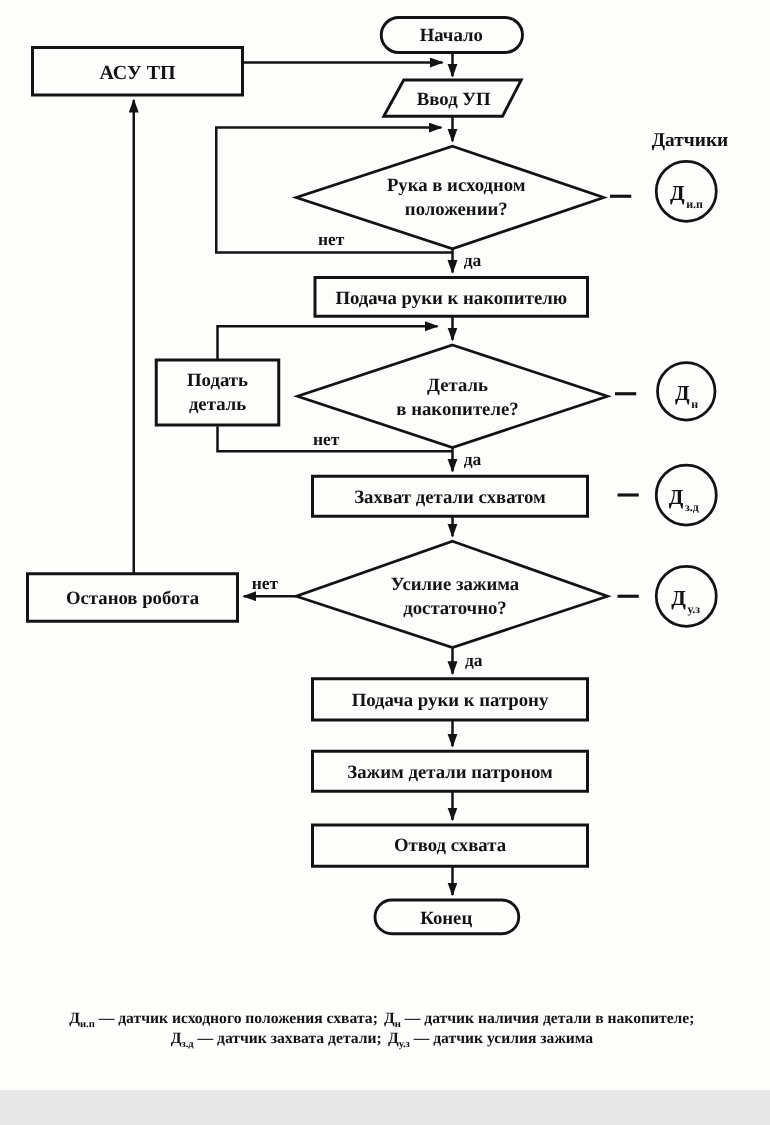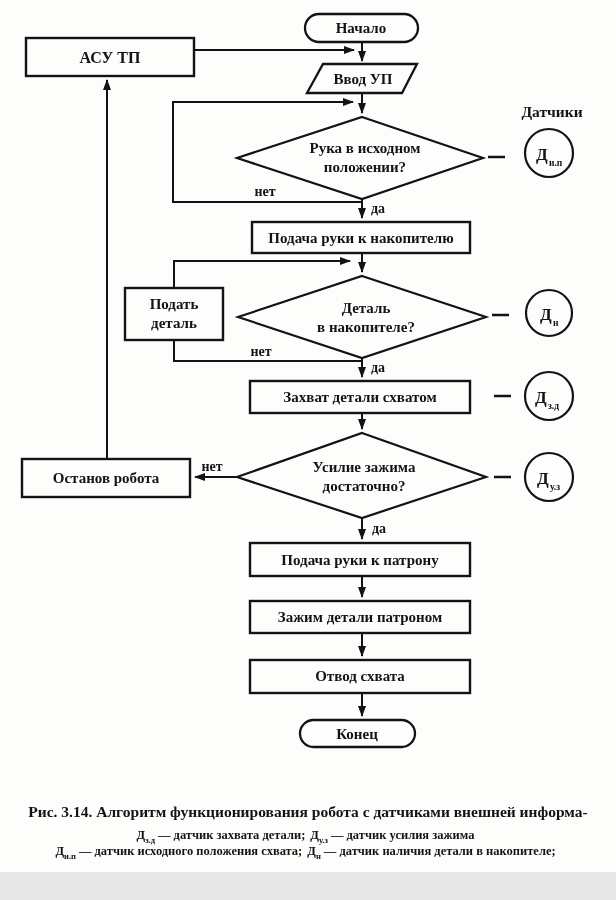--- a/index.html
+++ b/index.html
@@ -135,24 +135,23 @@
   <text x="553" y="326" class="sensor-sub">н</text>
 
   <text x="535" y="403" class="sensor-base">Д</text>
   <text x="548" y="409" class="sensor-sub">з.д</text>
 
   <text x="537" y="484" class="sensor-base">Д</text>
   <text x="550" y="490" class="sensor-sub">у.з</text>
 </svg>
 
 <div class="caption">
-  <div class="cap-line"><span>Рис. 3.14.</span> <span>Алгоритм функционирования робота с датчиками внешней информа-</span></div>
   <div class="legend">
     <div>
-      <span><span>Д</span><sub>з.д</sub></span><span class="leg-text">— датчик захвата детали;</span><span><span>Д</span><sub>у.з</sub></span><span class="leg-text">— датчик усилия зажима</span>
+      <span><span>Д</span><sub>и.п</sub></span><span class="leg-text">— датчик исходного положения схвата;</span><span><span>Д</span><sub>н</sub></span><span class="leg-text">— датчик наличия детали в накопителе;</span>
     </div>
     <div>
-      <span><span>Д</span><sub>и.п</sub></span><span class="leg-text">— датчик исходного положения схвата;</span><span><span>Д</span><sub>н</sub></span><span class="leg-text">— датчик наличия детали в накопителе;</span>
+      <span><span>Д</span><sub>з.д</sub></span><span class="leg-text">— датчик захвата детали;</span><span><span>Д</span><sub>у.з</sub></span><span class="leg-text">— датчик усилия зажима</span>
     </div>
   </div>
 </div>
 
 </div>
 
 </body></html>

